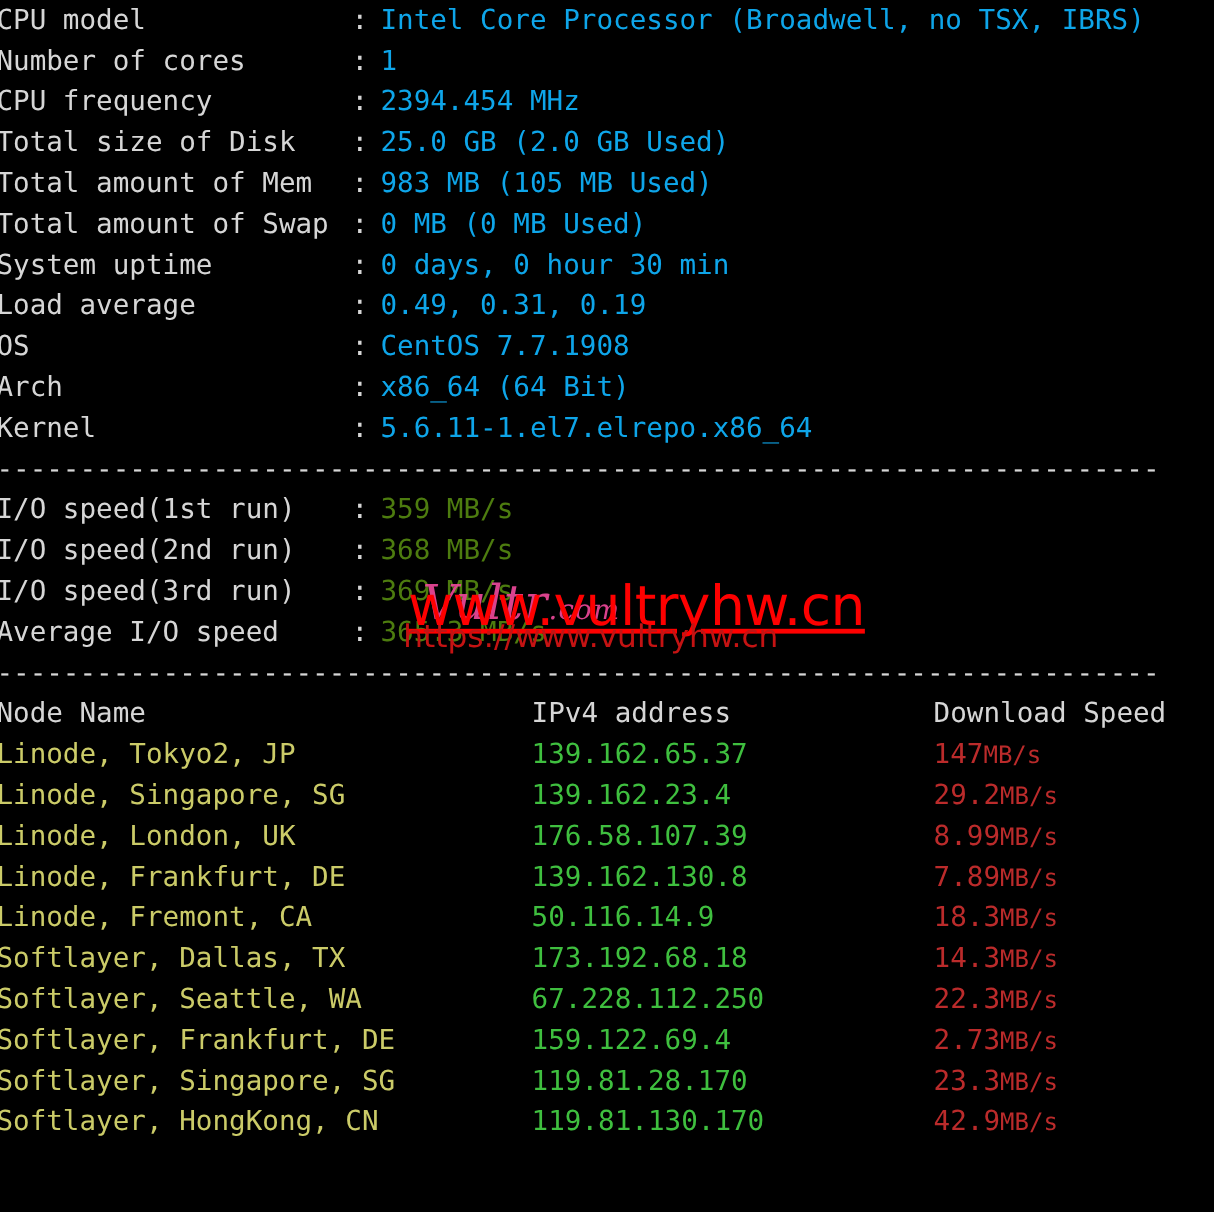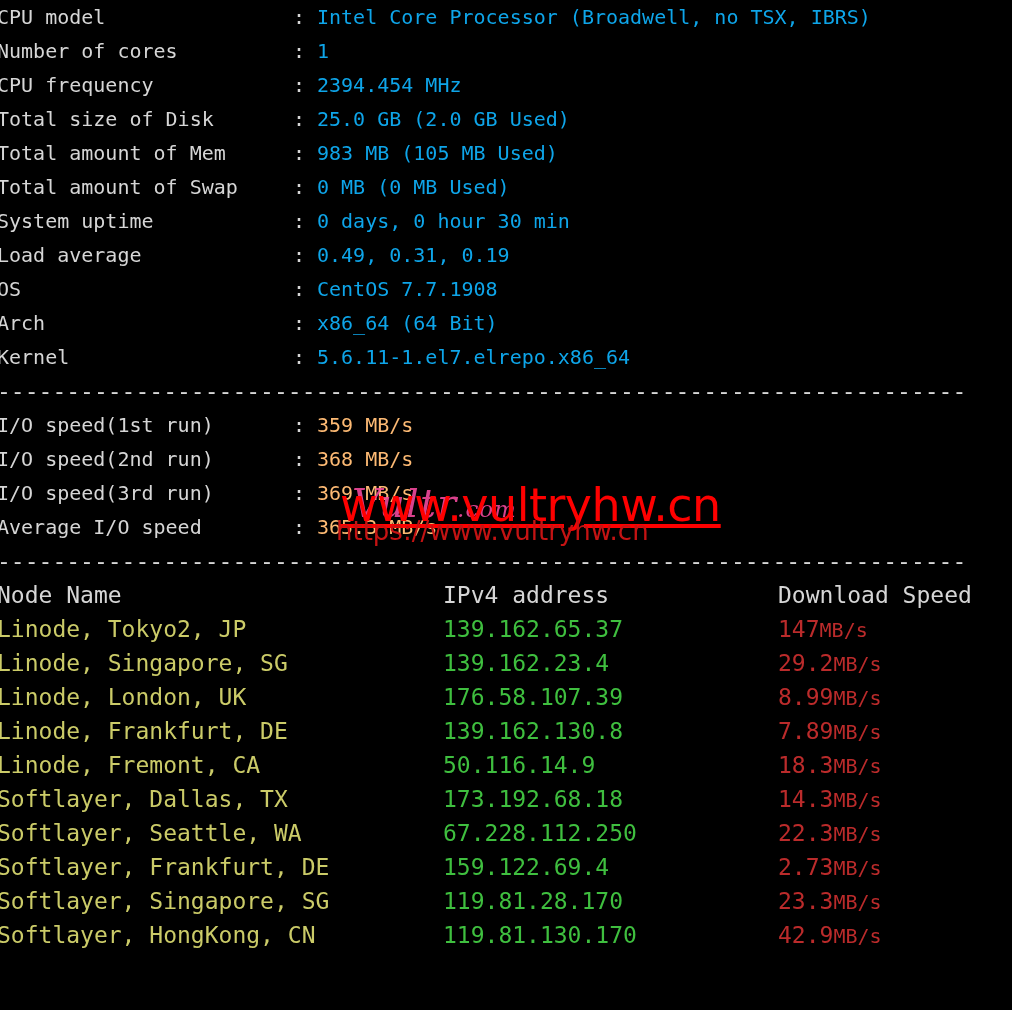--- a/index.html
+++ b/index.html
@@ -22,42 +22,42 @@
     padding: 0;
     box-sizing: border-box;
   }
 
   
   .inforow {
     position: relative;
     height: 34px;
     line-height: 34px;
     white-space: pre;
-    font-size: 20px;
+    font-size: 23px;
   }
   .inforow .lbl {
     position: absolute;
     left: -3px;
     top: 0;
     color: #d6d6d6;
   }
   .inforow .colon {
     position: absolute;
     left: 293px;
     top: 0;
     color: #d6d6d6;
   }
   .inforow .val {
     position: absolute;
     left: 317px;
     top: 0;
     color: #0ea5e9;
   }
   .inforow .val.io {
-    color: #fdba74;
+    color: #4d7c0f;
   }
 
   
   .sep {
     height: 34px;
     line-height: 34px;
     font-size: 23px;
     color: #d6d6d6;
     white-space: pre;
     overflow: hidden;

